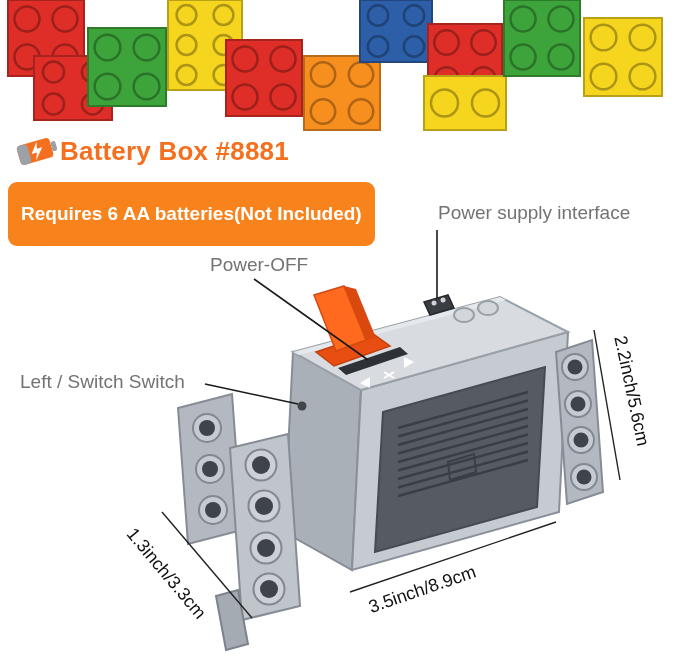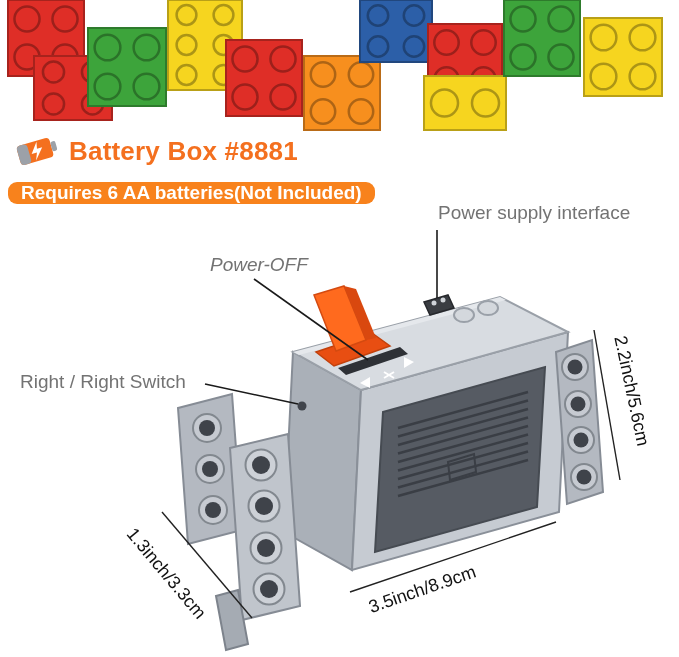--- a/index.html
+++ b/index.html
@@ -1,26 +1,26 @@
 <!DOCTYPE html>
 <html><head>
 <meta charset="utf-8">
 <style>
   * { margin:0; padding:0; box-sizing:border-box; }
   html,body { background:#ffffff; font-family:"Liberation Sans", sans-serif; }
   .canvas { position:relative; width:679px; height:657px; background:#fff; overflow:hidden; }
   svg { display:block; }
   .bricks { position:absolute; left:0; top:0; }
-  .title-row { position:absolute; left:14px; top:130px; display:flex; align-items:center; gap:9px; }
+  .title-row { position:absolute; left:14px; top:130px; display:flex; align-items:center; }
   .title { font-size:26px; font-weight:bold; color:#f4701f; letter-spacing:.2px; }
   .banner { position:absolute; left:8px; top:182px; background:#f8821c; color:#fff;
-            font-size:19px; font-weight:bold; padding:0 13px; border-radius:9px; white-space:nowrap; }
+            font-size:19px; font-weight:bold; padding:21px 13px; border-radius:9px; white-space:nowrap; }
   .callout { position:absolute; color:#737373; font-size:19px; white-space:nowrap; }
   .lbl-power-supply { left:438px; top:202px; }
-  .lbl-power-off { left:210px; top:254px;font-style:italic; }
+  .lbl-power-off { left:210px; top:254px; }
   .lbl-left-right { left:20px; top:371px; }
   .dim { position:absolute; color:#111; font-size:18px; white-space:nowrap; transform-origin:left top; }
   .dim-height { left:630px; top:334px; transform:rotate(78deg); }
   .dim-depth  { left:138px; top:524px; transform:rotate(50deg); }
   .dim-length { left:366px; top:598px; transform:rotate(-19deg); }
   .product { position:absolute; left:0; top:0; pointer-events:none; }
 </style>
 </head>
 <body>
 
@@ -115,21 +115,21 @@
         <path d="M25 12 L17 22.5 L22.5 22.5 L19.5 30 L29 18.8 L23.6 18.8 Z" fill="#ffffff"></path>
       </g>
     </svg>
     <span class="title" style="color: rgb(244, 112, 31);">Battery Box #8881</span>
   </div>
 
   <div class="banner" style="background: rgb(248, 130, 28);">Requires 6 AA batteries(Not Included)</div>
 
   <div class="callout lbl-power-supply">Power supply interface</div>
   <div class="callout lbl-power-off">Power-OFF</div>
-  <div class="callout lbl-left-right">Right / Right Switch</div>
+  <div class="callout lbl-left-right">Left / Switch Switch</div>
 
   <div class="dim dim-height">2.2inch/5.6cm</div>
   <div class="dim dim-depth">1.3inch/3.3cm</div>
   <div class="dim dim-length">3.5inch/8.9cm</div>
 
   <svg class="product" width="679" height="657" viewBox="0 0 679 657">
 
     <g>
       <polygon points="178,408 232,394 242,530 188,544" fill="#b4b9c1" stroke="#868c95" stroke-width="2"></polygon>
       <circle cx="207" cy="428" r="14" fill="#c6cad1" stroke="#82888f" stroke-width="2"></circle>

